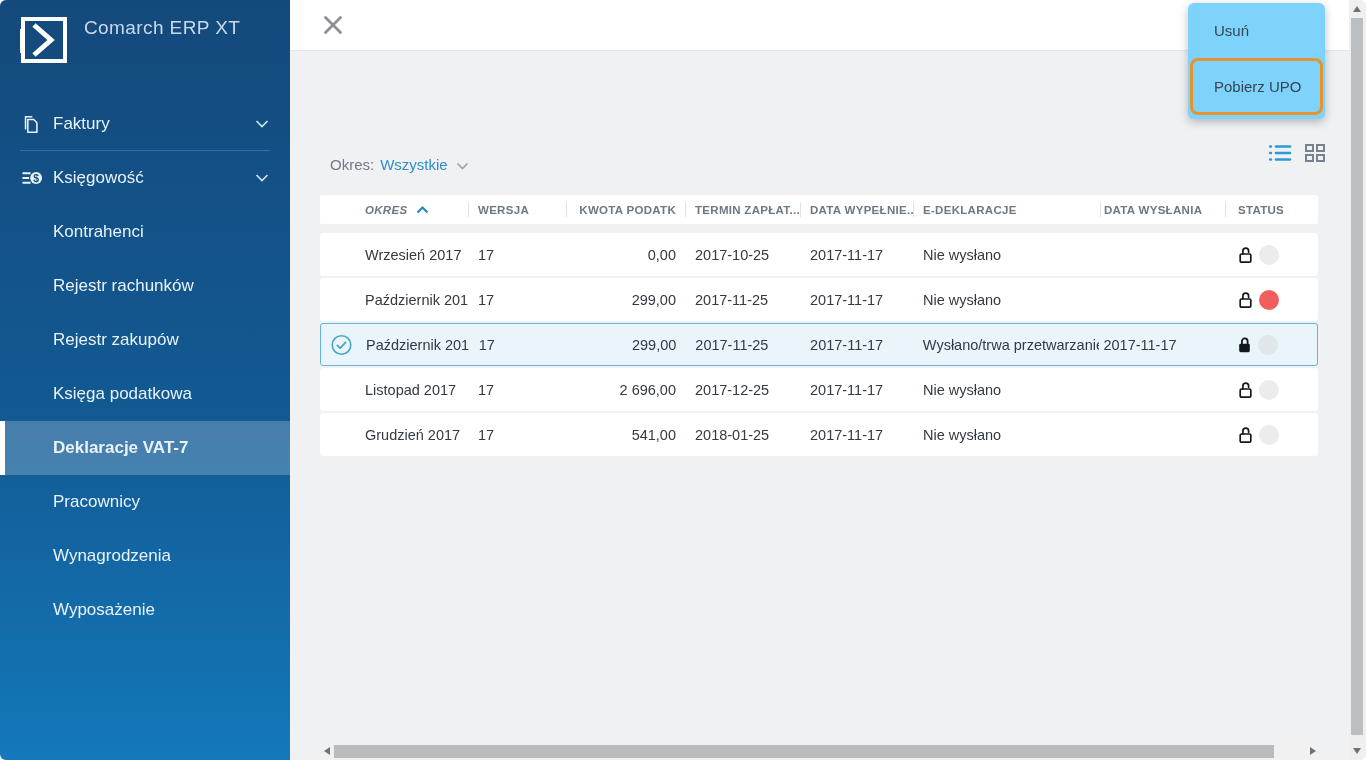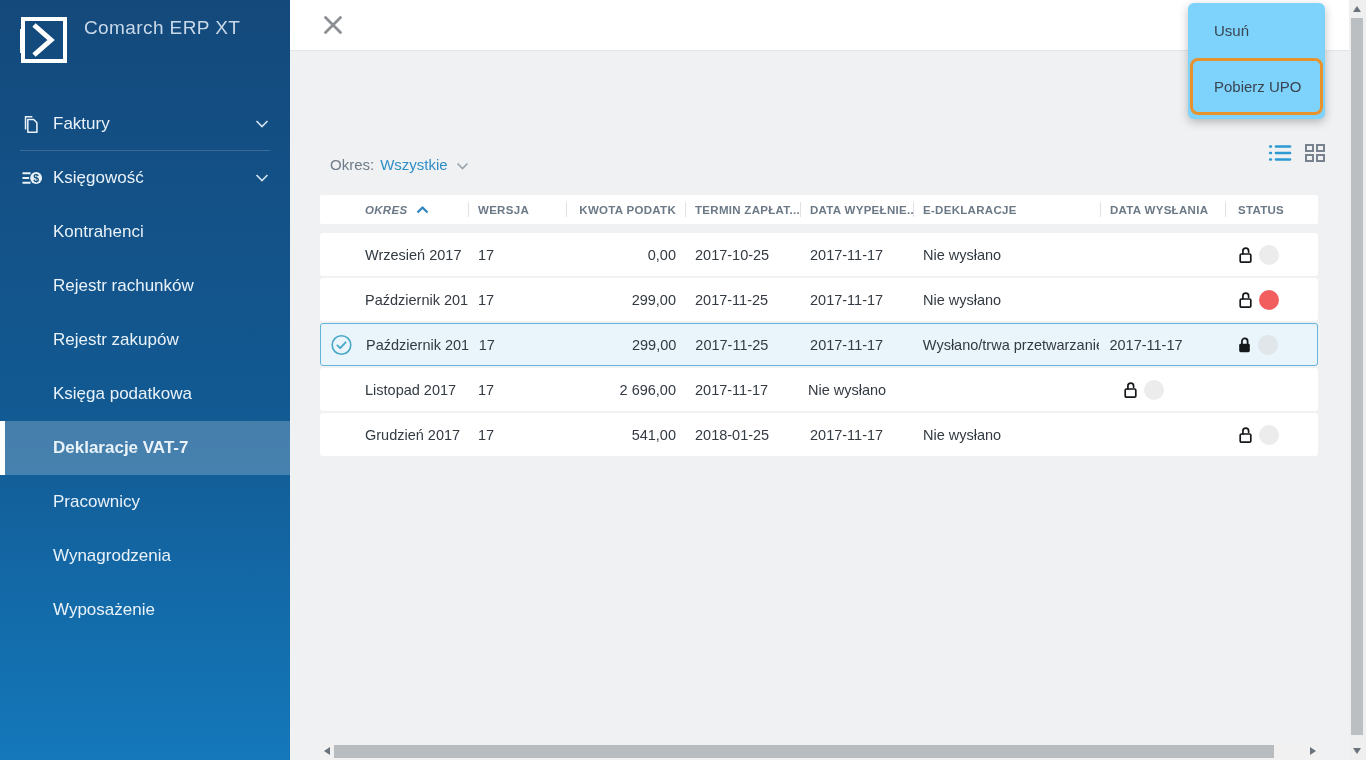--- a/index.html
+++ b/index.html
@@ -1,17 +1,17 @@
 <!DOCTYPE html>
 <html><head>
 <meta charset="utf-8">
 <style>
   html,body{margin:0;padding:0;}
   .app{position:relative;width:1366px;height:760px;overflow:hidden;
-       background:#f0f1f2;font-family:"Liberation Sans",sans-serif;}
+       background:#f0f1f2;font-family:"Liberation Sans",sans-serif;border-radius:6px;}
 
   
   .sidebar{position:absolute;left:0;top:0;bottom:0;width:290px;
            background:linear-gradient(180deg,#14497b 0%,#125a93 55%,#1478ba 100%);}
   .logo{display:flex;align-items:flex-start;padding:16px 0 0 20px;cursor:pointer;}
   .logo-text{margin-left:16px;font-size:19px;color:#c9d9e9;line-height:23px;
              letter-spacing:.4px;max-width:160px;font-weight:300;}
   .nav{position:absolute;top:97px;left:0;right:0;}
   .nav-item{position:relative;height:54px;display:flex;align-items:center;
             color:#e9f2f9;font-size:17px;cursor:pointer;}
@@ -45,21 +45,21 @@
          color:#6b7886;font-size:11.5px;font-weight:bold;letter-spacing:.3px;}
   .hcell{position:relative;height:100%;display:flex;align-items:center;box-sizing:border-box;
          white-space:nowrap;overflow:hidden;cursor:pointer;}
   .hcell:not(.c1)::before{content:"";position:absolute;left:0;top:7px;bottom:7px;width:1px;background:#dfe3e6;}
   .c1{width:148px;padding-left:45px;}
   .c2{width:98px;padding-left:10px;}
   .c3{width:119px;justify-content:flex-end;padding-right:9px;}
   .c4{width:115px;padding-left:10px;}
   .c5{width:113px;padding-left:10px;}
   .c6{width:187px;padding-left:10px;}
-  .c7{width:125px;padding-left:10px;}
+  .c7{width:125px;padding-left:4px;}
   .c8{width:93px;padding-left:13px;}
   .thead .c1{font-style:italic;}
   .sort-icon{margin-left:9px;display:flex;font-style:normal;}
 
   .trow{display:flex;height:43px;margin-top:2px;background:#fff;border-radius:3px;
         align-items:center;font-size:14.5px;color:#333a42;cursor:pointer;box-sizing:border-box;}
   .trow:first-of-type{margin-top:9px;}
   .trow.selected{background:#e9f4fb;border:1px solid #63b4da;}
   .cell{height:100%;display:flex;align-items:center;box-sizing:border-box;
         white-space:nowrap;overflow:hidden;}
@@ -300,20 +300,21 @@
       <span class="dot gray"></span>
     </div>
   </div>
           <div class="trow">
     <div class="cell c1">
 
       <span class="val-okres">Listopad 2017</span>
     </div>
     <div class="cell c2 val-wersja">17</div>
     <div class="cell c3 val-kwota">2 696,00</div>
+    <div class="cell c4 val-termin">2017-12-25</div>
     <div class="cell c5 val-wyp">2017-11-17</div>
     <div class="cell c6 val-edekl">Nie wysłano</div>
     <div class="cell c7 val-wys"></div>
     <div class="cell c8">
       <span class="lock">
                 <svg width="15" height="18" viewBox="0 0 15 18">
                   <rect x="2.2" y="8" width="10.6" height="8.2" rx="1.2" fill="none" stroke="#15181b" stroke-width="1.7"></rect>
                   <path d="M4.9 8 V4.9 a2.85 2.85 0 0 1 5.7 0 V6.2" fill="none" stroke="#15181b" stroke-width="1.7" stroke-linecap="round"></path>
                 </svg>
               </span>

